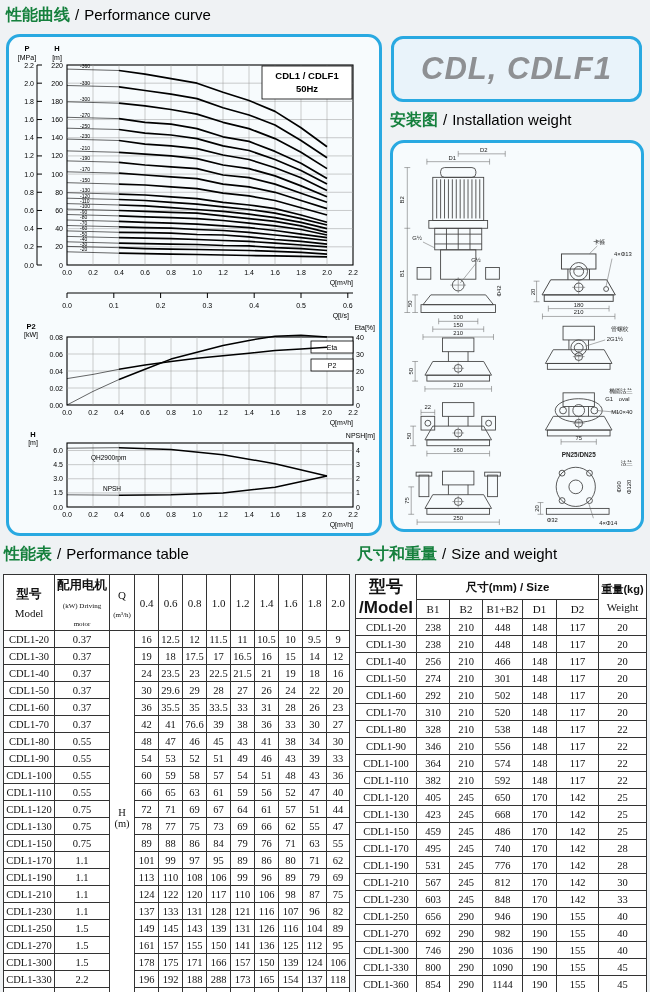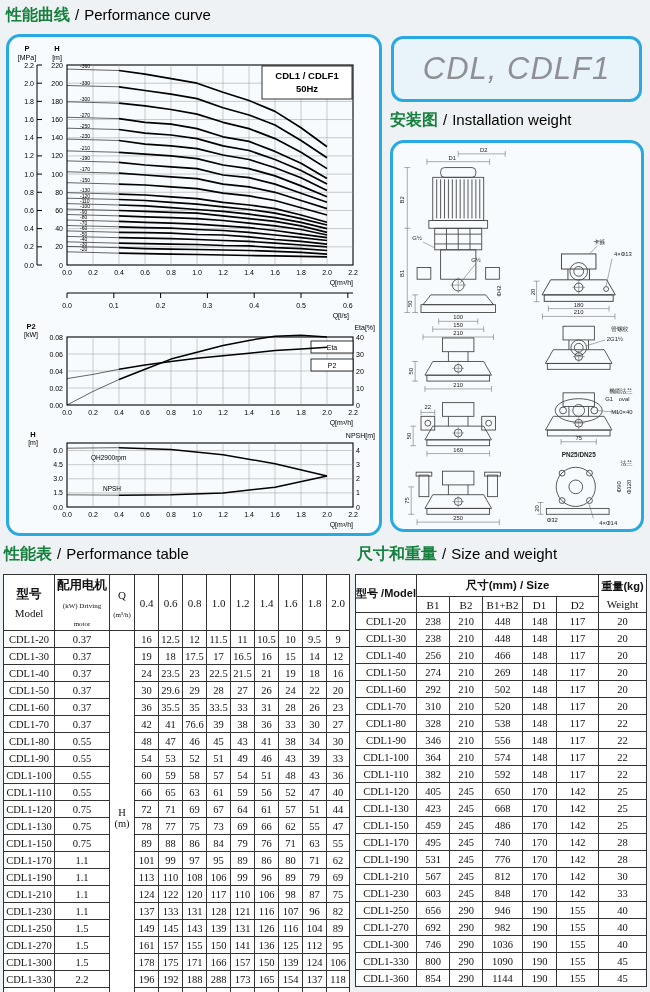--- a/index.html
+++ b/index.html
@@ -7,21 +7,21 @@
        font-family:"Liberation Sans",sans-serif;color:#111;overflow:hidden}
   
   .sec-h{position:absolute;white-space:nowrap}
   .h-zh{font-size:16px;font-weight:bold;color:#15803d}
   .h-sep{font-size:15px;margin:0 5px;color:#000}
   .h-en{font-size:15px;color:#000}
   
   .panel{position:absolute;border:3px solid #29a9e1;border-radius:14px;background:#f7fbfd;box-sizing:border-box}
   .title-box{position:absolute;left:391px;top:36px;width:251px;height:66px;border:3px solid #29a9e1;
      border-radius:12px;background:#e9f3fa;box-sizing:border-box;display:flex;align-items:center;justify-content:center}
-  .title-box span{font-size:31px;font-weight:normal;font-style:italic;color:#8e9093;letter-spacing:1px}
+  .title-box span{font-size:31px;font-weight:bold;font-style:italic;color:#8e9093;letter-spacing:1px}
   
   svg{display:block}
   .gr{stroke:#999;stroke-width:.5;fill:none}
   .frame{fill:none;stroke:#000;stroke-width:1.1}
   .ax{stroke:#000;stroke-width:1;fill:none}
   .curve{fill:none;stroke:#000;stroke-width:1.7;stroke-linejoin:round}
   .curve2{fill:none;stroke:#000;stroke-width:1.5;stroke-linejoin:round}
   .thin{fill:none;stroke:#000;stroke-width:.6}
   .tk{font-family:"Liberation Sans",sans-serif;font-size:7px;fill:#000}
   .tk6{font-family:"Liberation Sans",sans-serif;font-size:6.5px;fill:#000}
@@ -810,21 +810,21 @@
       <col style="width:61px">
       <col style="width:33px">
       <col style="width:33px">
       <col style="width:40px">
       <col style="width:34px">
       <col style="width:42px">
       <col style="width:48px">
     </colgroup>
   <thead>
     <tr>
-      <th rowspan="2" class="th-zh" style="font-size:11px">型号 /Model</th>
+      <th rowspan="2" class="th-zh" style="font-size:17px">型号 /Model</th>
       <th colspan="5" class="th-zh" style="font-size:11.5px">尺寸(mm)  /  Size</th>
       <th rowspan="2"><span class="th-zh" style="font-size:11px">重量(kg)</span><br><span class="th-en">Weight</span></th>
     </tr>
     <tr>
       <th class="th-num">B1</th>
       <th class="th-num">B2</th>
       <th class="th-num">B1+B2</th>
       <th class="th-num">D1</th>
       <th class="th-num">D2</th>
     </tr>
@@ -854,21 +854,21 @@
         <td>210</td>
         <td>466</td>
         <td>148</td>
         <td>117</td>
         <td>20</td>
       </tr>
       <tr>
         <td>CDL1-50</td>
         <td>274</td>
         <td>210</td>
-        <td>269</td>
+        <td>301</td>
         <td>148</td>
         <td>117</td>
         <td>20</td>
       </tr>
       <tr>
         <td>CDL1-60</td>
         <td>292</td>
         <td>210</td>
         <td>502</td>
         <td>148</td>

